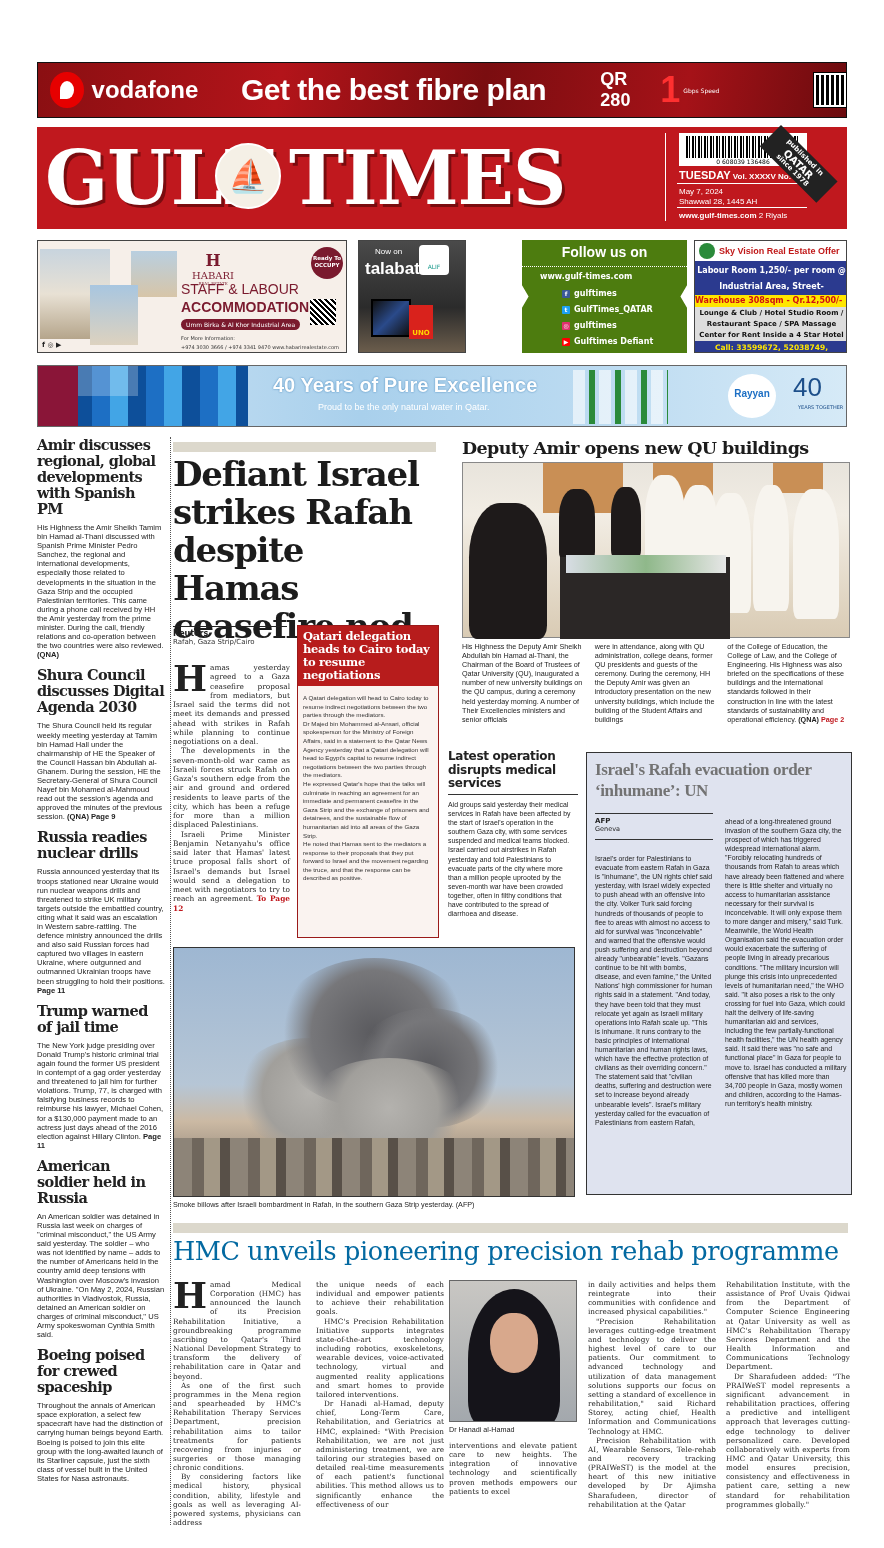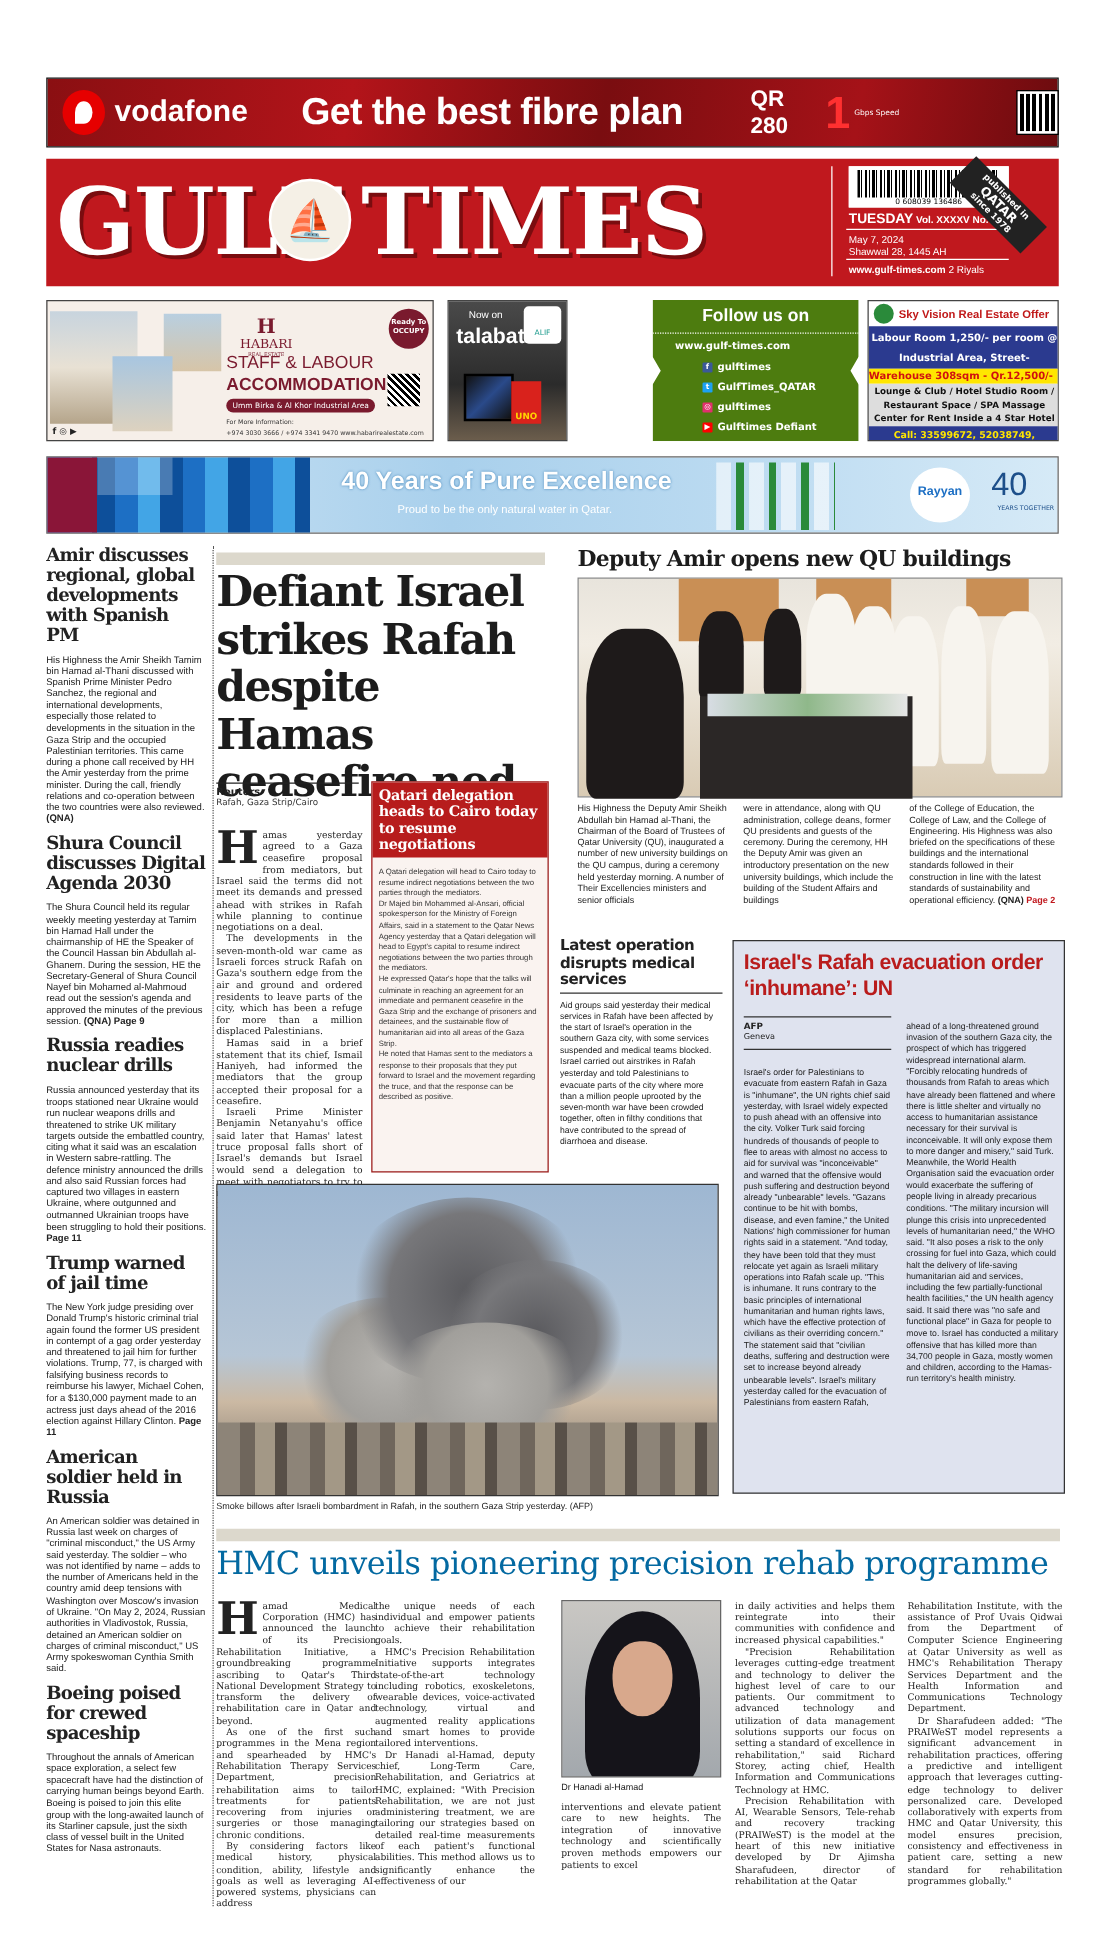--- a/index.html
+++ b/index.html
@@ -39,21 +39,21 @@
 #habari .photo3{left:93px;top:10px;width:46px;height:46px;background:linear-gradient(#b9cfe0,#d7c5a8)}
 #habari .hl{left:145px;top:10px;font-size:10px;color:#7a1a2e;font-family:"DejaVu Serif",serif;text-align:center;width:60px}
 #habari .staff{left:143px;top:40px;font-size:14px;color:#7a1a2e;font-family:"Liberation Sans",sans-serif}
 #habari .acc{left:143px;top:58px;font-size:14px;color:#7a1a2e;font-weight:bold;font-family:"Liberation Sans",sans-serif}
 #habari .loc{left:143px;top:78px;background:#7a1a2e;color:#fff;font-size:6px;padding:2px 5px;border-radius:8px}
 #habari .more{left:143px;top:94px;font-size:5px;color:#333}
 #habari .contact{left:143px;top:103px;font-size:5px;color:#333}
 #habari .ready{left:273px;top:6px;width:32px;height:32px;border-radius:50%;background:#7a1a2e;color:#fff;font-size:5.5px;text-align:center;padding-top:8px;line-height:7px;font-weight:bold}
 #habari .qr{left:272px;top:58px;width:26px;height:26px;background:repeating-linear-gradient(45deg,#000 0 2px,#fff 2px 4px)}
 #habari .soc{left:4px;top:100px;font-size:7px;font-weight:bold}
-#talabat{left:358px;top:240px;width:96px;height:113px;background:linear-gradient(#4a4a4a,#2b2b2b 60%,#6b5d4c)}
+#talabat{left:358px;top:240px;width:108px;height:113px;background:linear-gradient(#4a4a4a,#2b2b2b 60%,#6b5d4c)}
 #talabat .now{left:16px;top:6px;color:#fff;font-size:8px;font-family:"Liberation Sans",sans-serif}
 #talabat .tb{left:6px;top:18px;color:#fff;font-size:17px;font-weight:bold;font-family:"Liberation Sans",sans-serif}
 #talabat .alif{left:60px;top:4px;width:30px;height:30px;background:#fff;border-radius:4px;color:#1a9a8c;font-size:6px;text-align:center;padding-top:18px}
 #talabat .tablet{left:12px;top:58px;width:40px;height:38px;background:linear-gradient(135deg,#111,#2a4a8a 50%,#111);border:2px solid #000}
 #talabat .uno{left:50px;top:64px;width:24px;height:34px;background:#d9221c;color:#ffd400;font-size:7px;font-weight:bold;text-align:center;padding-top:24px}
 #follow{left:522px;top:240px;width:165px;height:113px;background:#4d7c0f;color:#fff;clip-path:polygon(0 0,100% 0,100% 40%,96% 50%,100% 60%,100% 100%,0 100%,0 60%,4% 50%,0 40%)}
 #follow .ft{left:0;top:4px;width:165px;text-align:center;font-size:14px;font-weight:bold;font-family:"Liberation Sans",sans-serif}
 #follow .dots{left:0;top:26px;width:165px;border-top:1px dotted #fff}
 #follow .site{left:18px;top:32px;font-size:8px;font-weight:bold}
 #follow .row{left:40px;font-size:8px;font-weight:bold;display:flex;align-items:center;gap:4px}
@@ -108,39 +108,39 @@
 #daphoto .dark{background:#1e1a1a;border-radius:40% 40% 10% 10%}
 #daphoto .model{left:97px;top:94px;width:170px;height:82px;background:#2b2726}
 #daphoto .modeltop{left:103px;top:92px;width:160px;height:18px;background:linear-gradient(90deg,#d8dde4,#8fb88a,#e6e6e6)}
 #dacap{left:462px;top:642px;width:388px;display:flex;gap:10px}
 #dacap div{flex:1;font-size:7.2px;line-height:9.1px;font-family:"Liberation Sans",sans-serif;color:#222}
 
 #lohead{left:448px;top:750px;width:130px;font-family:"DejaVu Sans",sans-serif;font-weight:bold;font-size:12px;line-height:13.5px;letter-spacing:-0.3px;border-bottom:1px solid #333;padding-bottom:3px}
 #lobody{left:448px;top:800px;width:130px;font-size:6.9px;line-height:9.1px;font-family:"Liberation Sans",sans-serif;color:#222}
 
 #unbox{left:586px;top:752px;width:266px;height:443px;background:#dfe3ef;border:1px solid #333}
-#unbox .hd{left:8px;top:6px;width:255px;color:#b91c1c;font-weight:bold;font-size:17px;line-height:21px;font-family:Liberation Sans, sans-serif;letter-spacing:-0.4px}
+#unbox .hd{left:8px;top:6px;width:255px;color:#737373;font-weight:bold;font-size:17px;line-height:21px;font-family:Liberation Serif, serif;letter-spacing:-0.4px}
 #unbox .by{left:8px;top:60px;width:118px;border-top:1px solid #333;border-bottom:1px solid #333;padding:3px 0 6px}
 #unbox .by .a{font-size:7px;font-weight:bold}
 #unbox .by .p{font-size:6.5px}
 #unbox .c1{left:8px;top:101px;width:118px;font-size:6.9px;line-height:9.1px;font-family:"Liberation Sans",sans-serif}
 #unbox .c2{left:138px;top:64px;width:122px;font-size:6.9px;line-height:9.1px;font-family:"Liberation Sans",sans-serif}
 
 #gaza{left:173px;top:947px;width:402px;height:250px;border:1px solid #333;background:linear-gradient(180deg,#9eb7d2 0%,#b6c6d6 55%,#cbb9a3 70%,#6d6660 100%);overflow:hidden}
 #gaza .smoke{border-radius:50%;background:radial-gradient(circle,#5a5a5e 0%,#77777a 50%,rgba(150,150,150,0) 72%)}
 #gaza .smoke2{border-radius:50%;background:radial-gradient(circle,#b4b2ae 0%,#a19f9b 50%,rgba(180,180,180,0) 72%)}
 #gaza .city{left:0;top:190px;width:402px;height:60px;background:repeating-linear-gradient(90deg,#8d8478 0 18px,#6f665c 18px 30px,#a39886 30px 46px,#585048 46px 56px)}
 #gazacap{left:173px;top:1200px;font-size:7.2px;font-family:"Liberation Sans",sans-serif;color:#222}
 
 #hmcbar{left:173px;top:1223px;width:675px;height:10px;background:#dcd8cc}
 #hmchead{left:173px;top:1236px;font-family:"DejaVu Serif",serif;font-size:25.5px;color:#0369a1;letter-spacing:-0.4px;white-space:nowrap}
 .hcol{font-family:"DejaVu Serif",serif;font-size:7.3px;line-height:9.15px;text-align:justify;color:#222;width:128px}
 .hcol p{text-indent:8px}
 #h1{left:173px;top:1280px}
-#h2{left:300px;top:1280px}
+#h2{left:316px;top:1280px}
 #h3{left:588px;top:1280px}
 #h4{left:726px;top:1280px;width:124px}
 #h1 .cap{float:left;font-size:36px;line-height:30px;font-weight:bold;margin:0 3px -2px 0}
 #hphoto{left:449px;top:1280px;width:128px;height:142px;background:linear-gradient(180deg,#c9c7c3,#a3a8ad);border:1px solid #666;overflow:hidden}
 #hphoto .hijab{left:18px;top:8px;width:92px;height:140px;background:#15141a;border-radius:50% 50% 20% 20%}
 #hphoto .face{left:40px;top:32px;width:48px;height:60px;background:#d8a88c;border-radius:45% 45% 50% 50%}
 #hcap{left:449px;top:1425px;font-size:7.2px;font-family:"Liberation Sans",sans-serif}
 #h2b{left:449px;top:1441px;width:128px}
 </style>
 </head>
@@ -286,21 +286,20 @@
 
 <div id="graybar" class="abs"></div>
 <div id="mainhead" class="abs">Defiant Israel strikes Rafah despite Hamas ceasefire nod</div>
 <div id="byline" class="abs">
   <div class="a">Reuters</div>
   <div class="p">Rafah, Gaza Strip/Cairo</div>
 </div>
 <div id="mainbody" class="abs">
   <p class="first"><span class="cap">H</span><span>amas yesterday agreed to a Gaza ceasefire proposal from mediators, but Israel said the terms did not meet its demands and pressed ahead with strikes in Rafah while planning to continue negotiations on a deal.</span></p>
   <p>The developments in the seven-month-old war came as Israeli forces struck Rafah on Gaza's southern edge from the air and ground and ordered residents to leave parts of the city, which has been a refuge for more than a million displaced Palestinians.</p>
-  <p>Hamas said in a brief statement that its chief, Ismail Haniyeh, had informed the mediators that the group accepted their proposal for a ceasefire.</p>
   <p><span>Israeli Prime Minister Benjamin Netanyahu's office said later that Hamas' latest truce proposal falls short of Israel's demands but Israel would send a delegation to meet with negotiators to try to reach an agreement.</span> <span class="red">To Page 12</span></p>
 </div>
 
 <div id="qbox" class="abs">
   <div class="hd">Qatari delegation heads to Cairo today to resume negotiations</div>
   <div class="bd">
     <div>A Qatari delegation will head to Cairo today to resume indirect negotiations between the two parties through the mediators.</div>
     <div>Dr Majed bin Mohammed al-Ansari, official spokesperson for the Ministry of Foreign Affairs, said in a statement to the Qatar News Agency yesterday that a Qatari delegation will head to Egypt's capital to resume indirect negotiations between the two parties through the mediators.</div>
     <div>He expressed Qatar's hope that the talks will culminate in reaching an agreement for an immediate and permanent ceasefire in the Gaza Strip and the exchange of prisoners and detainees, and the sustainable flow of humanitarian aid into all areas of the Gaza Strip.</div>
     <div>He noted that Hamas sent to the mediators a response to their proposals that they put forward to Israel and the movement regarding the truce, and that the response can be described as positive.</div>

